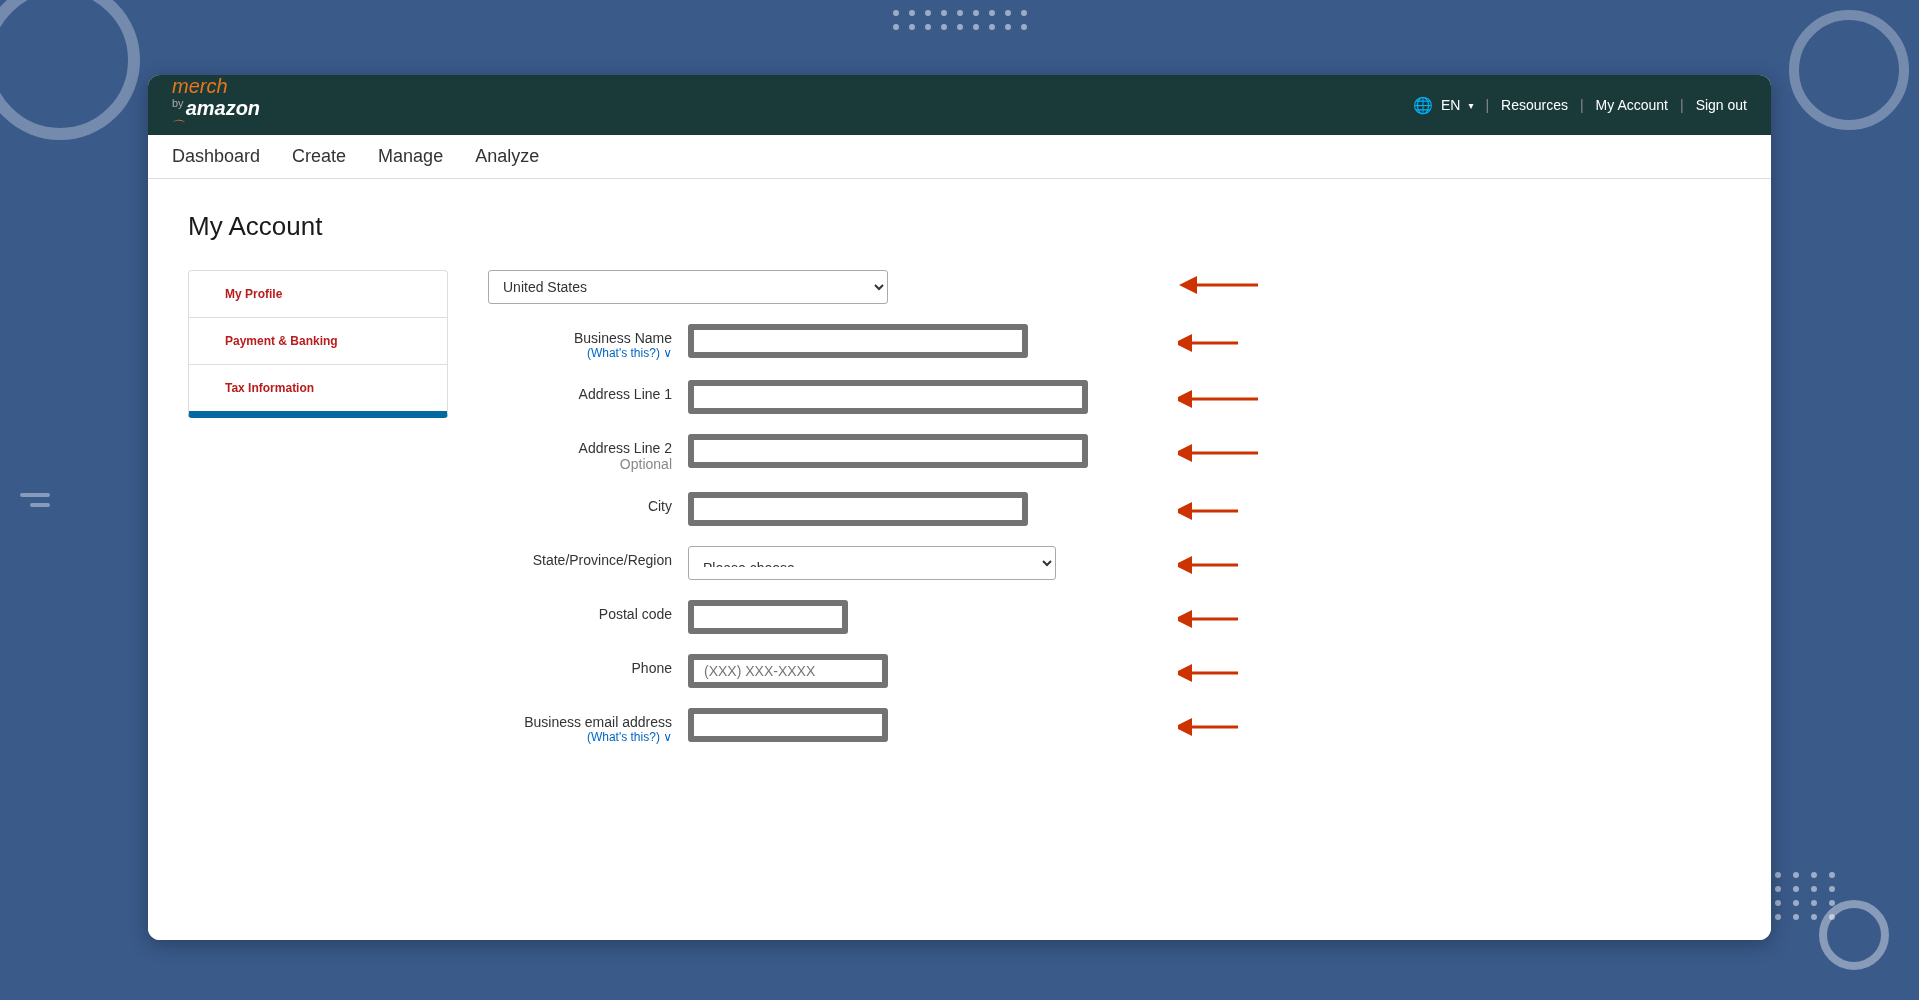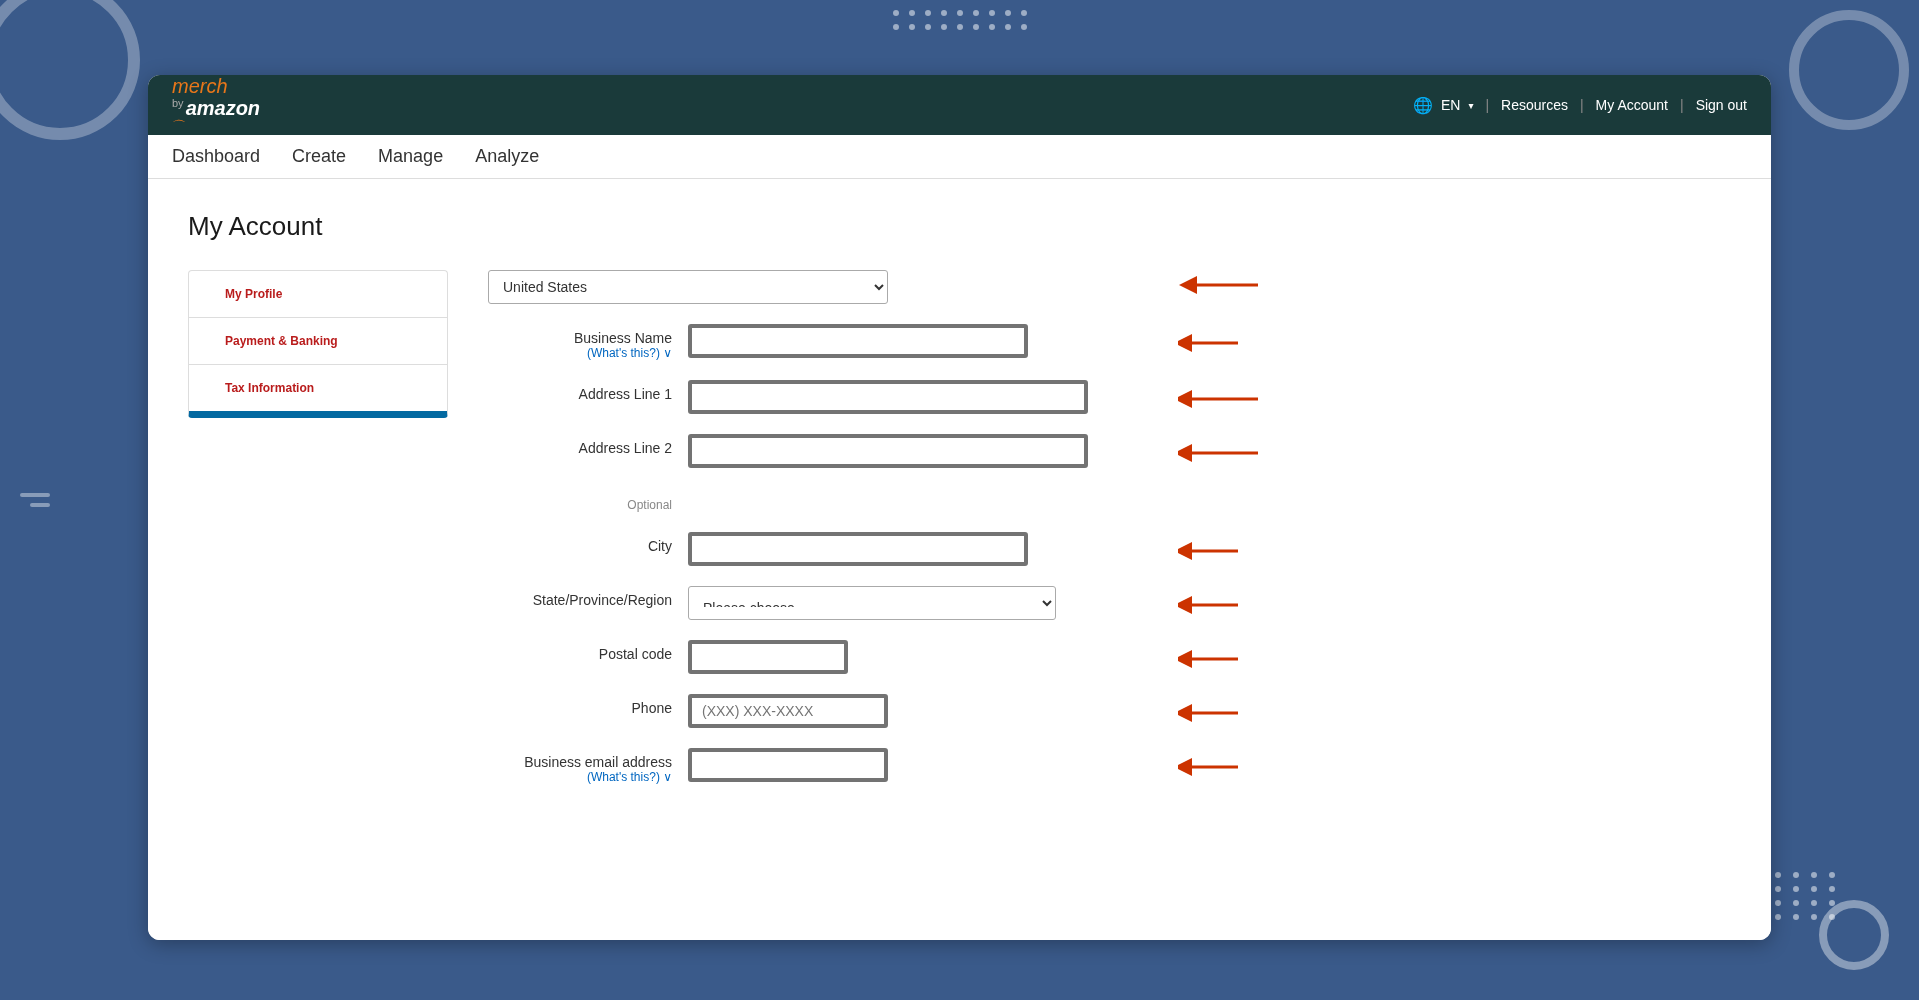--- a/index.html
+++ b/index.html
@@ -162,21 +162,21 @@
     }
 
     .form-input-col {
       flex: 1;
       display: flex;
       align-items: flex-start;
       gap: 8px;
     }
 
     .form-input {
-      border: 4px solid #737373;
+      border: 6px solid #737373;
       border-radius: 3px;
       height: 34px;
       padding: 0 10px;
       font-size: 14px;
       color: #333;
       outline: none;
     }
 
     .input-wide { width: 400px; }
     .input-medium { width: 340px; }
@@ -441,21 +441,21 @@
                 </marker>
               </defs>
               <line x1="80" y1="15" x2="5" y2="15" stroke="#cc3300" stroke-width="3" marker-end="url(#arrowhead3)"></line>
             </svg>
           </div>
         </div>
 
         <div class="form-row" style="position:relative;">
           <div class="form-label-col">
             <span class="form-label">Address Line 2</span>
-            <span class="form-label" style="color:#888; font-size:12px;margin-top:42px;">Optional</span>
+            <span class="form-label" style="color:#888; font-size:14px;">Optional</span>
           </div>
           <div class="form-input-col">
             <input type="text" class="form-input input-wide" value="" style="">
             <svg width="90" height="30" style="position:absolute; right:-100px; top:4px;">
               <defs>
                 <marker id="arrowhead4" markerWidth="6" markerHeight="6" refX="3" refY="3" orient="auto">
                   <polygon points="0 0, 6 3, 0 6" fill="#cc3300"></polygon>
                 </marker>
               </defs>
               <line x1="80" y1="15" x2="5" y2="15" stroke="#cc3300" stroke-width="3" marker-end="url(#arrowhead4)"></line>

